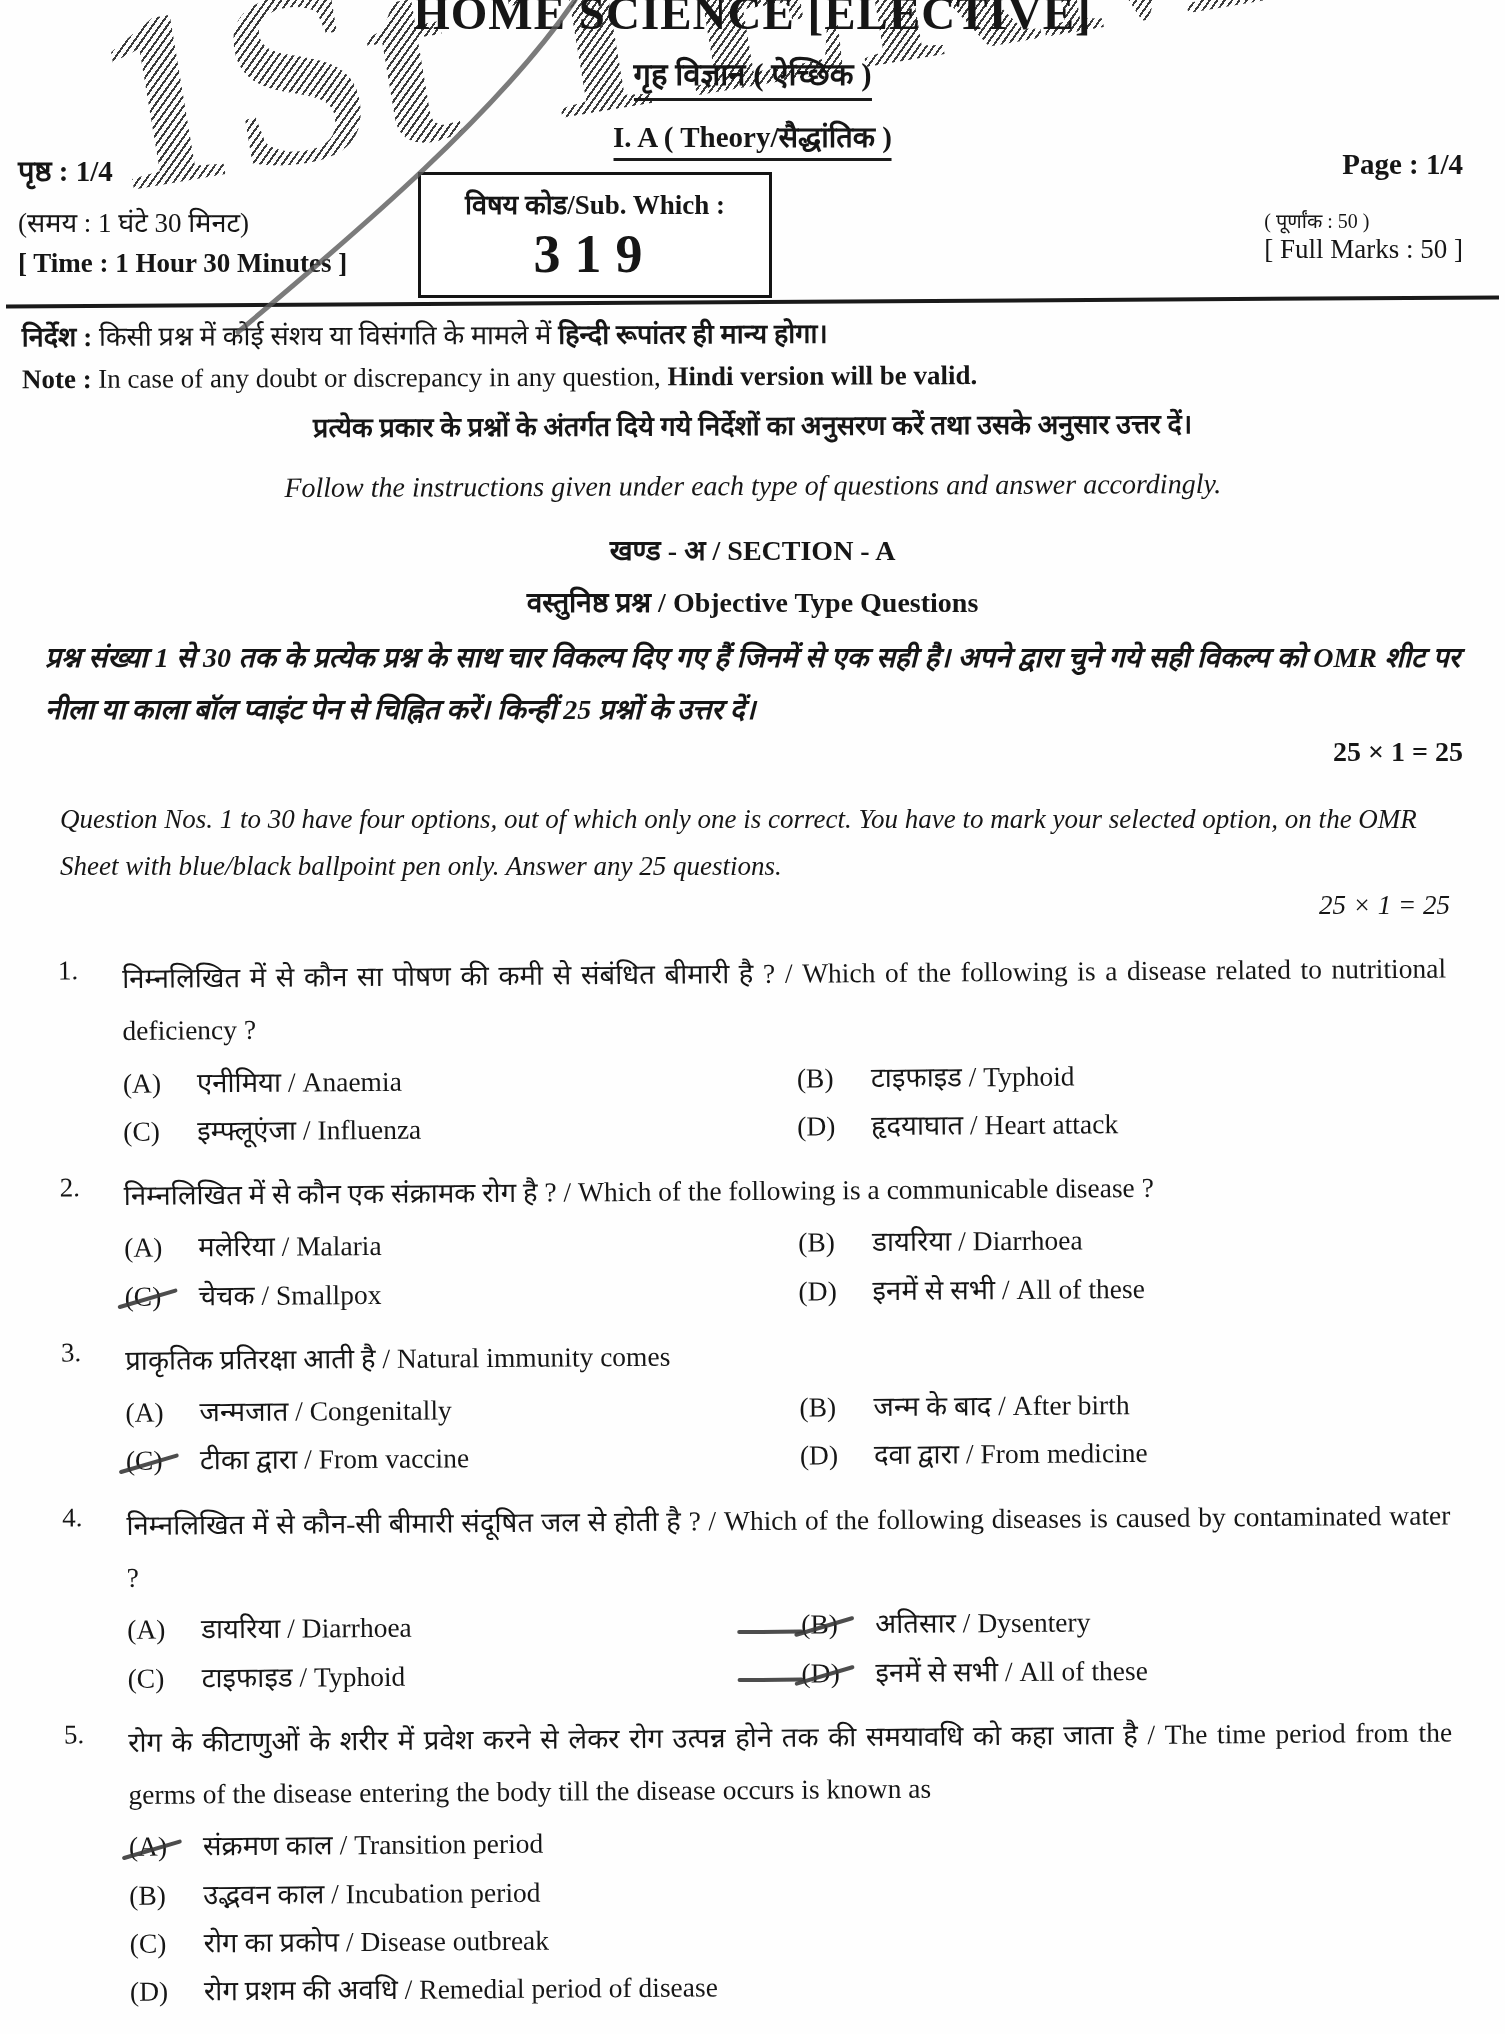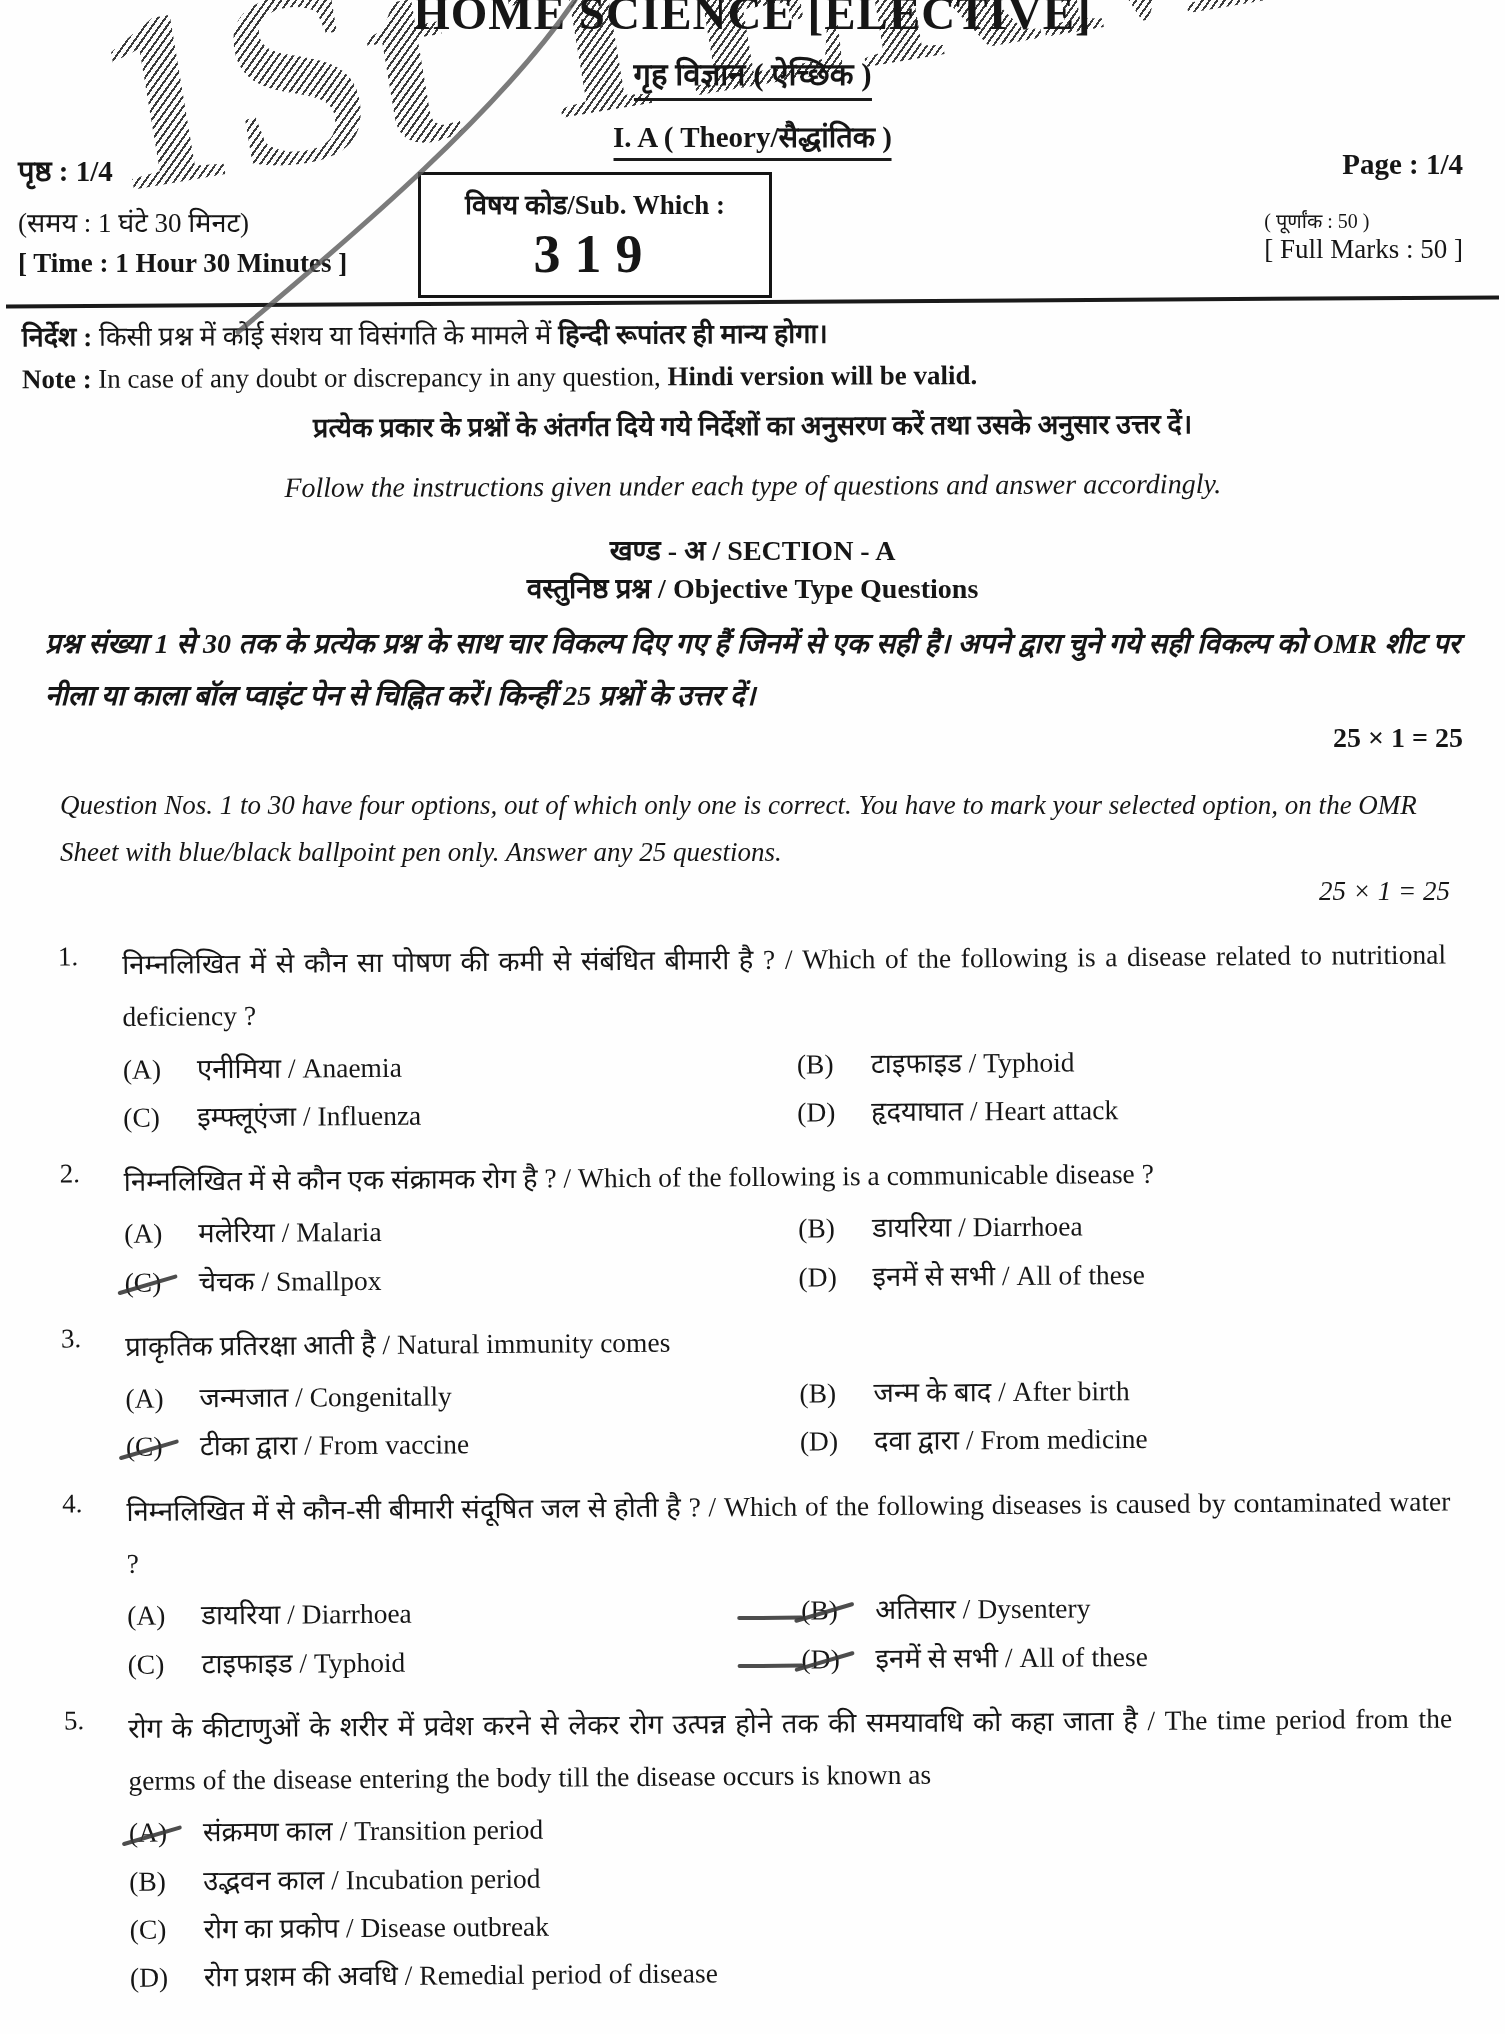--- a/index.html
+++ b/index.html
@@ -55,21 +55,21 @@
   .pen-stroke{position:absolute;left:0;top:0;z-index:3;pointer-events:none;}
   
   .rule{border:none;border-top:4px solid #1a1a1a;margin:0 6px;transform:rotate(-.35deg);}
   
   .directives{padding:0 22px;transform:rotate(-.25deg);}
   .dir{font-size:27px;margin:10px 0 0 0;}
   .dir b{font-size:27px;}
   .dir-center{font-size:27px;font-weight:bold;text-align:center;margin-top:14px;}
   .dir-italic{font-size:28px;font-style:italic;text-align:center;margin-top:10px;}
   .section-head{font-size:28px;font-weight:bold;text-align:center;margin-top:16px;}
-  .obj-head{font-size:28px;font-weight:bold;text-align:center;}
+  .obj-head{font-size:28px;font-weight:bold;text-align:center;margin-top:14px;}
   .para-hi{font-size:28px;font-weight:bold;font-style:italic;line-height:1.85;text-align:justify;margin:12px 45px 0;}
   .marks-hi{font-size:28px;font-weight:bold;text-align:right;padding-right:42px;margin-top:0;}
   .para-en{font-size:27px;font-style:italic;line-height:1.75;margin:10px 60px 0;}
   .marks-en{font-size:27px;font-style:italic;text-align:right;padding-right:55px;margin-top:0;}
   
   .questions{margin-top:4px;padding:0 55px 0 62px;transform:rotate(-.45deg);}
   .question{display:flex;gap:14px;margin-top:20px;}
   .qnum{width:50px;flex-shrink:0;font-size:27px;padding-top:2px;}
   .qbody{flex:1;min-width:0;}
   .qtext{font-size:27.5px;line-height:1.9;text-align:justify;}

